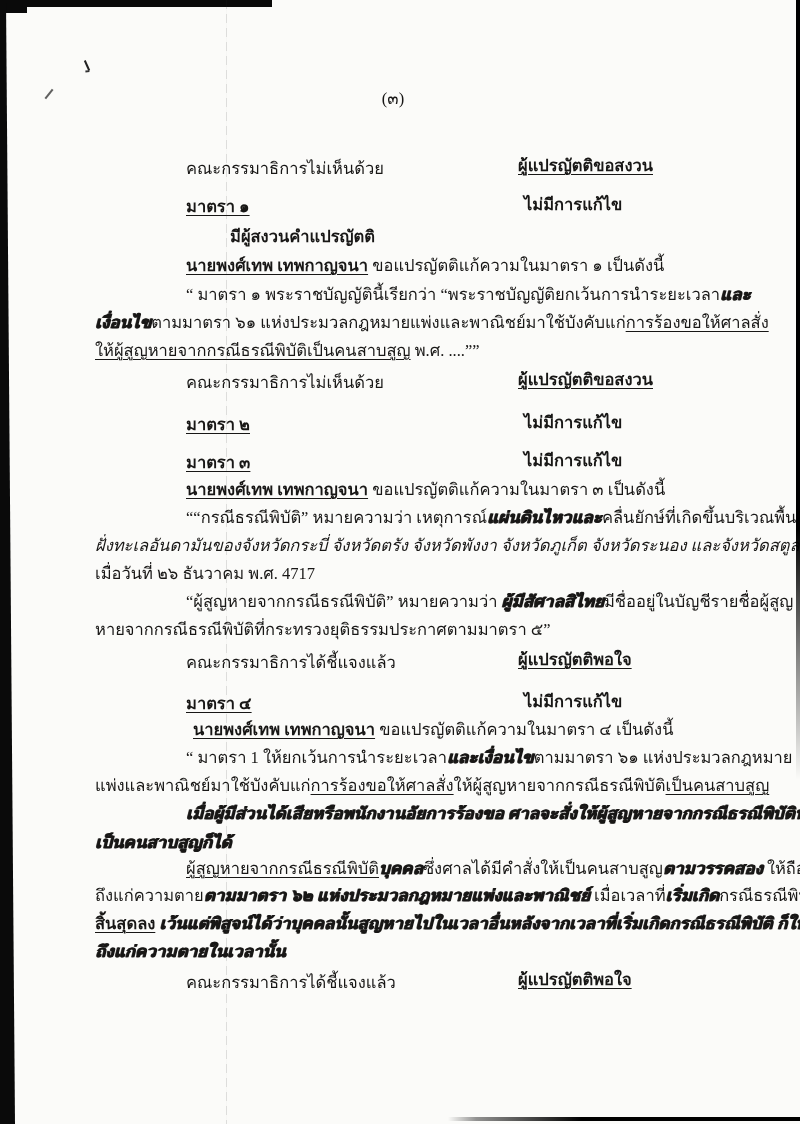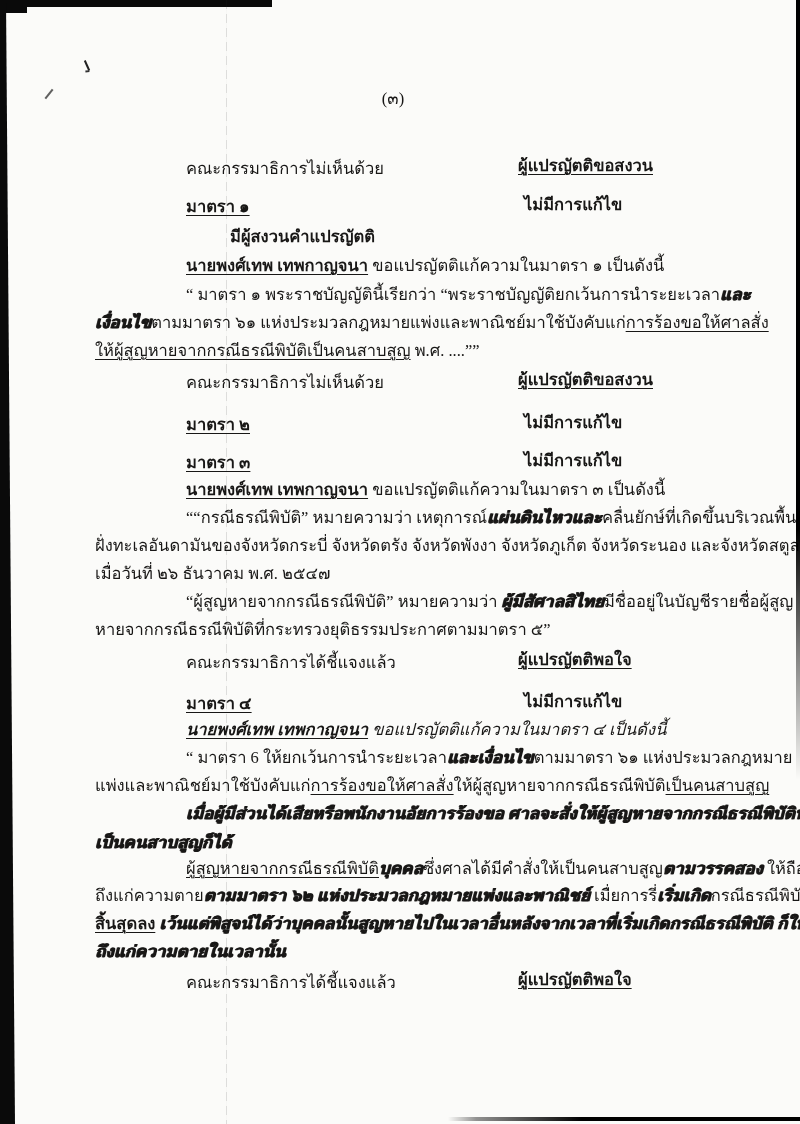--- a/index.html
+++ b/index.html
@@ -53,35 +53,35 @@
       <div class="line" style="left: 95px; top: 312px;"><span class="os">เงื่อนไข</span><span>ตามมาตรา ๖๑ แห่งประมวลกฎหมายแพ่งและพาณิชย์มาใช้บังคับแก่</span><span class="u">การร้องขอให้ศาลสั่ง</span></div>
       <div class="line" style="left: 95px; top: 340px;"><span class="u">ให้ผู้สูญหายจากกรณีธรณีพิบัติเป็นคนสาบสูญ</span><span> พ.ศ. ....””</span></div>
       <div class="line" style="left: 186px; top: 372px;"><span>คณะกรรมาธิการไม่เห็นด้วย</span></div>
       <div class="line" style="left: 518px; top: 369px;"><span class="b u">ผู้แปรญัตติขอสงวน</span></div>
       <div class="line" style="left: 186px; top: 414px;"><span class="b u">มาตรา ๒</span></div>
       <div class="line" style="left: 524px; top: 412px;"><span class="b">ไม่มีการแก้ไข</span></div>
       <div class="line" style="left: 186px; top: 452px;"><span class="b u">มาตรา ๓</span></div>
       <div class="line" style="left: 524px; top: 450px;"><span class="b">ไม่มีการแก้ไข</span></div>
       <div class="line" style="left: 186px; top: 479px;"><span class="b u">นายพงศ์เทพ  เทพกาญจนา</span><span>  ขอแปรญัตติแก้ความในมาตรา ๓  เป็นดังนี้</span></div>
       <div class="line" style="left: 186px; top: 507px;"><span>““กรณีธรณีพิบัติ”  หมายความว่า  เหตุการณ์</span><span class="os">แผ่นดินไหวและ</span><span>คลื่นยักษ์ที่เกิดขึ้นบริเวณพื้นที่</span></div>
-      <div class="line" style="left: 95px; top: 535px;"><span>ฝั่งทะเลอันดามันของจังหวัดกระบี่ จังหวัดตรัง จังหวัดพังงา จังหวัดภูเก็ต จังหวัดระนอง และจังหวัดสตูล</span></div>
-      <div class="line" style="left: 95px; top: 563px;"><span>เมื่อวันที่ ๒๖ ธันวาคม พ.ศ. ๒๕๔๗</span></div>
+      <div class="line" style="left: 95px; top: 535px; font-style: italic;"><span>ฝั่งทะเลอันดามันของจังหวัดกระบี่ จังหวัดตรัง จังหวัดพังงา จังหวัดภูเก็ต จังหวัดระนอง และจังหวัดสตูล</span></div>
+      <div class="line" style="left: 95px; top: 563px;"><span>เมื่อวันที่ ๒๖ ธันวาคม พ.ศ. 4717</span></div>
       <div class="line" style="left: 186px; top: 591px;"><span>“ผู้สูญหายจากกรณีธรณีพิบัติ” หมายความว่า </span><span class="os">ผู้มีสัศาลสิไทย</span><span>มีชื่ออยู่ในบัญชีรายชื่อผู้สูญ</span></div>
       <div class="line" style="left: 95px; top: 619px; text-align: right;"><span>หายจากกรณีธรณีพิบัติที่กระทรวงยุติธรรมประกาศตามมาตรา ๕”</span></div>
       <div class="line" style="left: 186px; top: 652px;"><span>คณะกรรมาธิการได้ชี้แจงแล้ว</span></div>
       <div class="line" style="left: 518px; top: 649px;"><span class="b u">ผู้แปรญัตติพอใจ</span></div>
       <div class="line" style="left: 186px; top: 693px;"><span class="b u">มาตรา ๔</span></div>
       <div class="line" style="left: 524px; top: 691px;"><span class="b">ไม่มีการแก้ไข</span></div>
-      <div class="line" style="left: 186px; top: 719px; font-style: italic;"><span class="b u">นายพงศ์เทพ  เทพกาญจนา</span><span>  ขอแปรญัตติแก้ความในมาตรา ๔  เป็นดังนี้</span></div>
-      <div class="line" style="left: 186px; top: 747px;"><span>“ มาตรา 6  ให้ยกเว้นการนำระยะเวลา</span><span class="os">และเงื่อนไข</span><span>ตามมาตรา ๖๑ แห่งประมวลกฎหมาย</span></div>
+      <div class="line" style="left: 193px; top: 719px;"><span class="b u">นายพงศ์เทพ  เทพกาญจนา</span><span>  ขอแปรญัตติแก้ความในมาตรา ๔  เป็นดังนี้</span></div>
+      <div class="line" style="left: 186px; top: 747px;"><span>“ มาตรา 1  ให้ยกเว้นการนำระยะเวลา</span><span class="os">และเงื่อนไข</span><span>ตามมาตรา ๖๑ แห่งประมวลกฎหมาย</span></div>
       <div class="line" style="left: 95px; top: 775px;"><span>แพ่งและพาณิชย์มาใช้บังคับแก่</span><span class="u">การร้องขอให้ศาลสั่ง</span><span>ให้ผู้สูญหายจากกรณีธรณีพิบัติ</span><span class="u">เป็นคนสาบสูญ</span></div>
       <div class="line" style="left: 186px; top: 803px;"><span class="os">เมื่อผู้มีส่วนได้เสียหรือพนักงานอัยการร้องขอ ศาลจะสั่งให้ผู้สูญหายจากกรณีธรณีพิบัตินั้น</span></div>
       <div class="line" style="left: 95px; top: 832px;"><span class="os">เป็นคนสาบสูญก็ได้</span></div>
       <div class="line" style="left: 186px; top: 858px;"><span class="u">ผู้สูญหายจากกรณีธรณีพิบัติ</span><span class="os">บุคคล</span><span>ซึ่งศาลได้มีคำสั่งให้เป็นคนสาบสูญ</span><span class="os">ตามวรรคสอง</span><span> ให้ถือว่า</span></div>
-      <div class="line" style="left: 95px; top: 885px;"><span>ถึงแก่ความตาย</span><span class="os">ตามมาตรา ๖๒ แห่งประมวลกฎหมายแพ่งและพาณิชย์</span><span> เมื่ยการรี่</span><span class="os">เริ่มเกิด</span><span>กรณีธรณีพิบัติ</span></div>
+      <div class="line" style="left: 95px; top: 885px;"><span>ถึงแก่ความตาย</span><span class="os">ตามมาตรา ๖๒ แห่งประมวลกฎหมายแพ่งและพาณิชย์</span><span> เมื่อเวลาที่</span><span class="os">เริ่มเกิด</span><span>กรณีธรณีพิบัติ</span></div>
       <div class="line" style="left: 95px; top: 913px;"><span class="b u">สิ้นสุดลง</span><span> </span><span class="os">เว้นแต่พิสูจน์ได้ว่าบุคคลนั้นสูญหายไปในเวลาอื่นหลังจากเวลาที่เริ่มเกิดกรณีธรณีพิบัติ ก็ให้ถือว่า</span></div>
       <div class="line" style="left: 95px; top: 941px;"><span class="os">ถึงแก่ความตายในเวลานั้น</span></div>
       <div class="line" style="left: 186px; top: 972px;"><span>คณะกรรมาธิการได้ชี้แจงแล้ว</span></div>
       <div class="line" style="left: 518px; top: 969px;"><span class="b u">ผู้แปรญัตติพอใจ</span></div>
     </div>
 
   <div class="artifact" id="top-bar"></div>
   <div class="artifact" id="corner-block"></div>
   <div class="artifact" id="left-wedge"></div>
   <div class="artifact" id="right-strip"></div>

